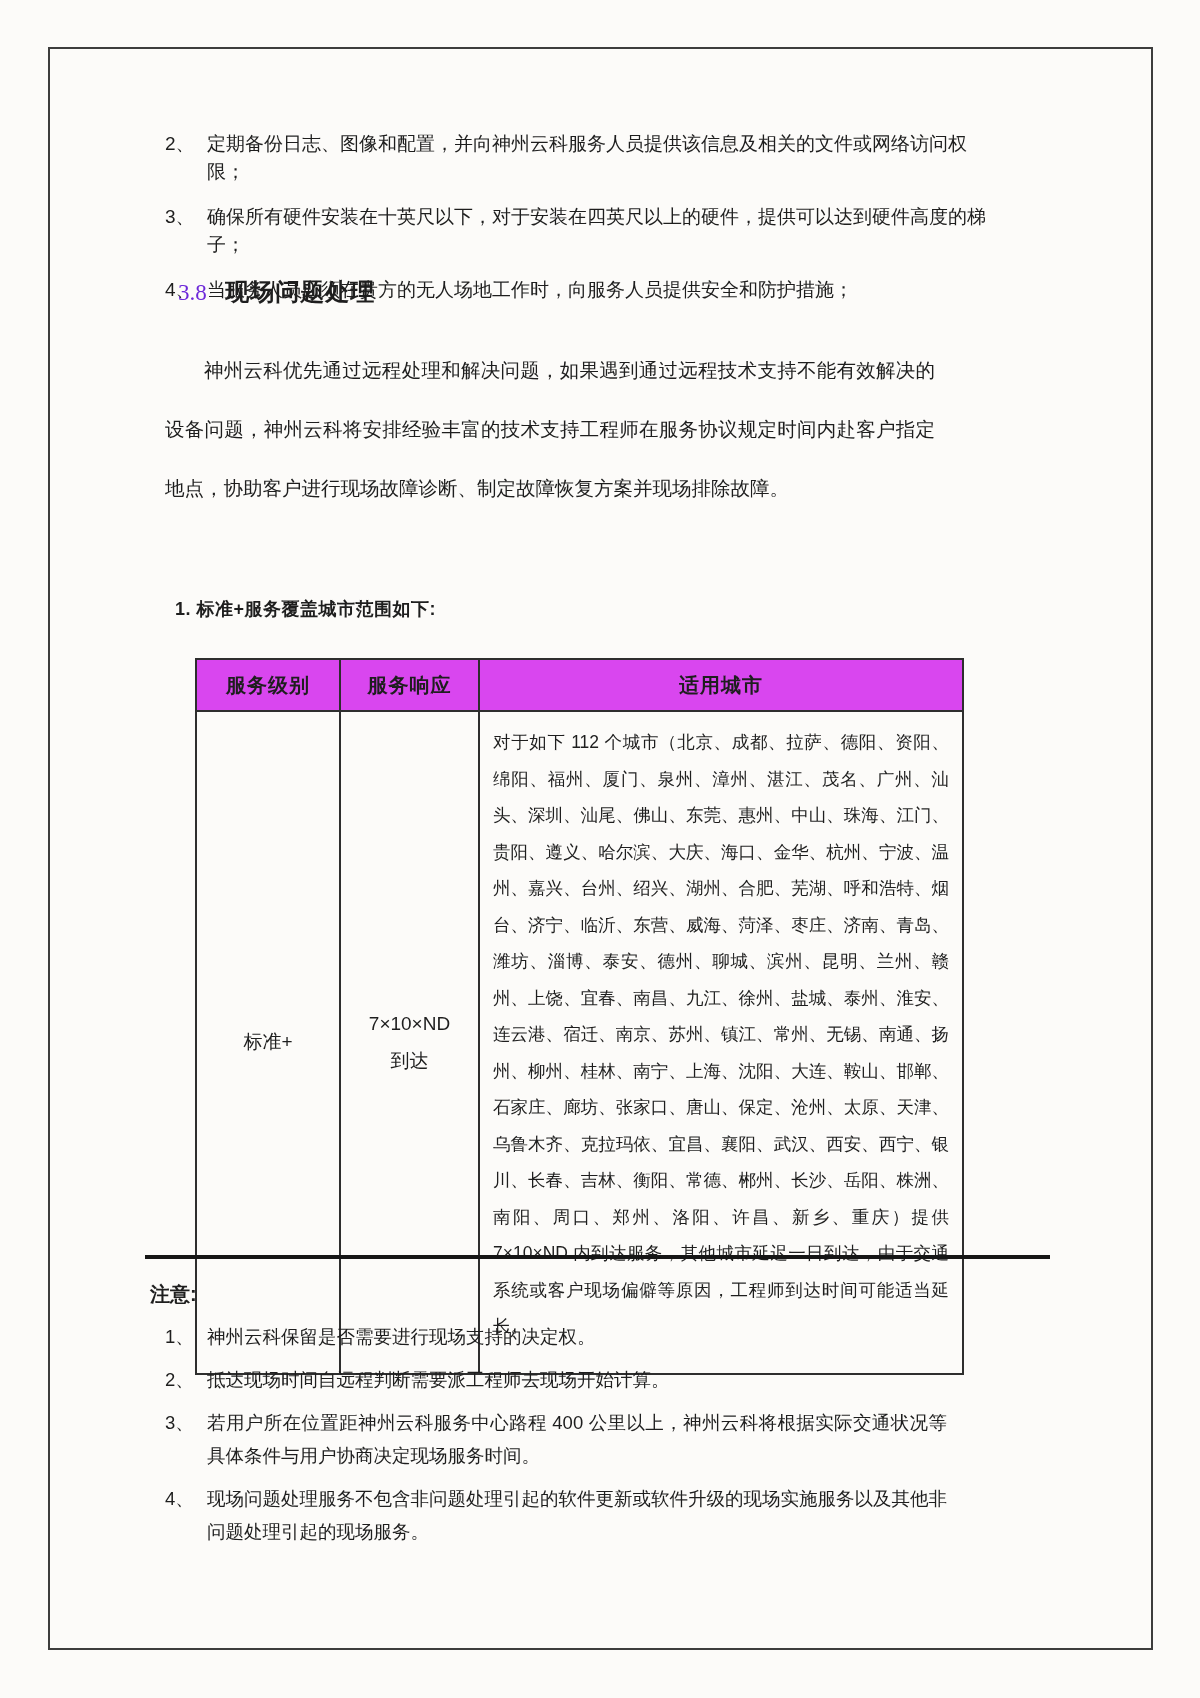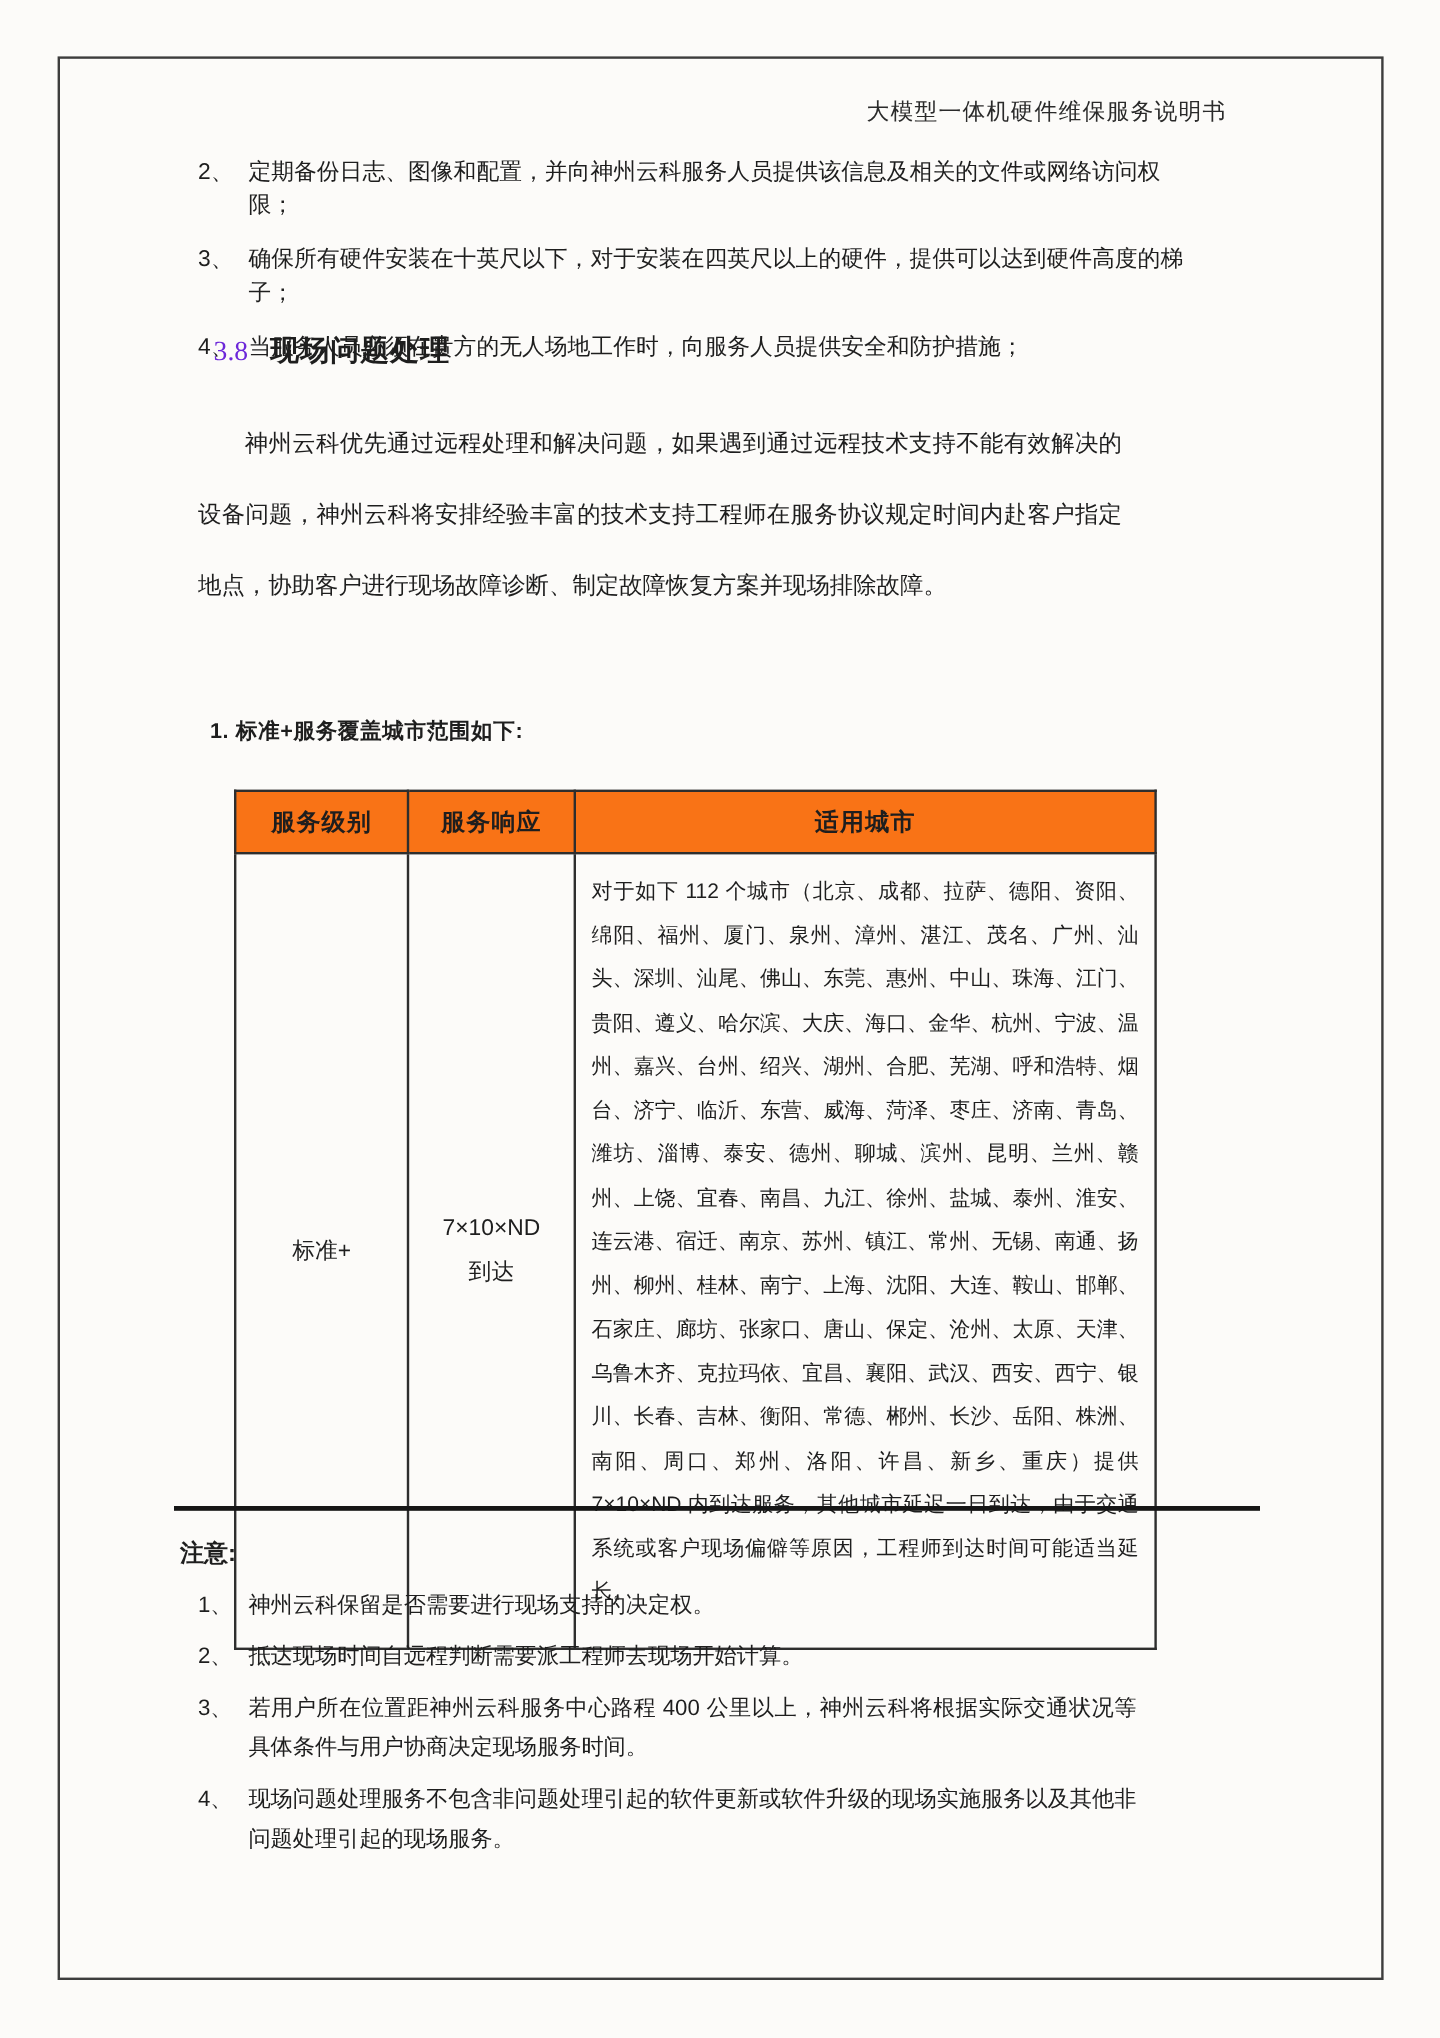--- a/index.html
+++ b/index.html
@@ -82,21 +82,21 @@
     position: absolute;
     top: 658px; left: 195px;
     border-collapse: collapse;
     table-layout: fixed;
     width: 767px;
   }
   .city-table th, .city-table td {
     border: 2px solid #2e2e2e;
   }
   .city-table th {
-    background: #f97316;
+    background: #d946ef;
     height: 52px;
     font-size: 20px;
     font-weight: bold;
     text-align: center;
     letter-spacing: 1px;
   }
   .city-table .col-level { width: 144px; }
   .city-table .col-resp  { width: 139px; }
   .city-table .col-city  { width: 484px; }
   .city-table td.cell-center {
@@ -149,21 +149,20 @@
   }
   .page-footer .sep { font-weight: normal; padding: 0 6px; }
 </style>
 </head>
 <body>
 
 <div class="page">
 
   <div class="border-frame"></div>
 
-  <div class="header-title">大模型一体机硬件维保服务说明书</div>
 
   <div class="intro-list">
     <div class="row">
       <span class="num">2、</span>
       <span class="txt">定期备份日志、图像和配置，并向神州云科服务人员提供该信息及相关的文件或网络访问权限；</span>
     </div>
     <div class="row">
       <span class="num">3、</span>
       <span class="txt">确保所有硬件安装在十英尺以下，对于安装在四英尺以上的硬件，提供可以达到硬件高度的梯子；</span>
     </div>

